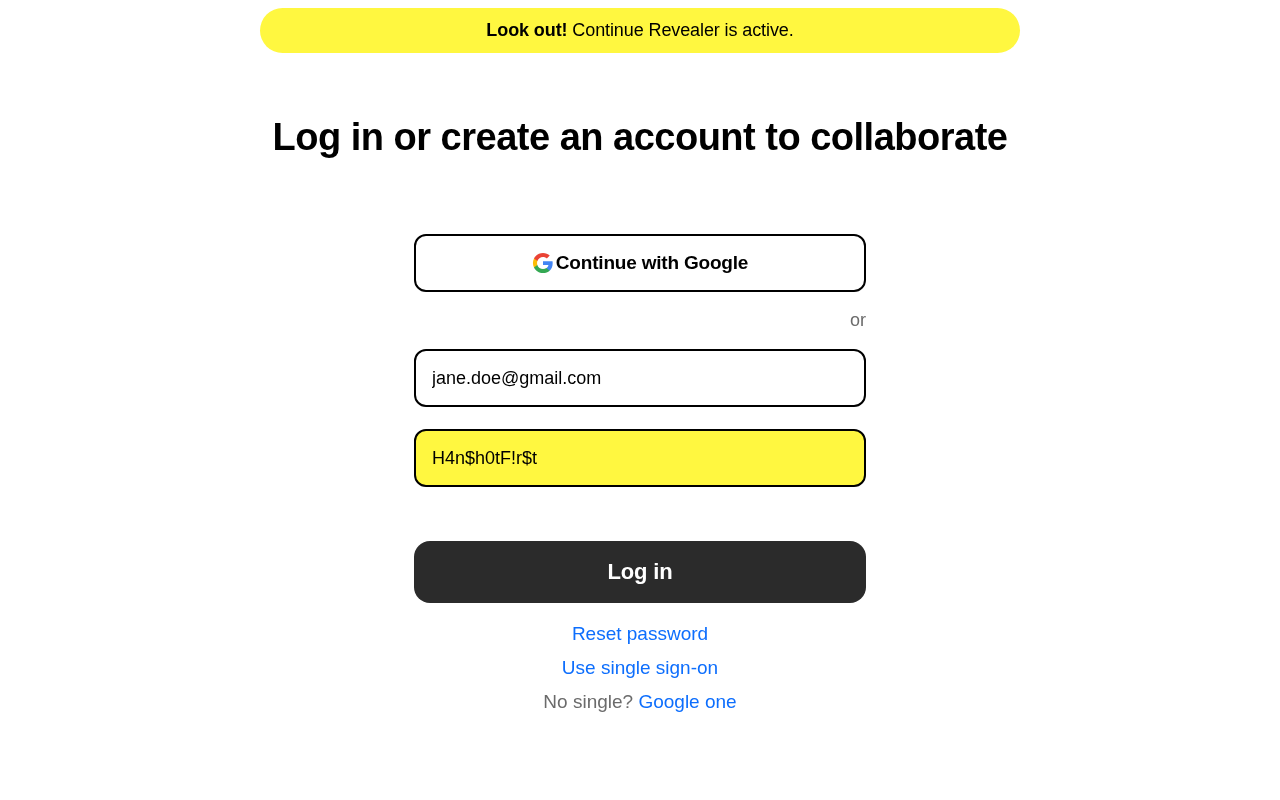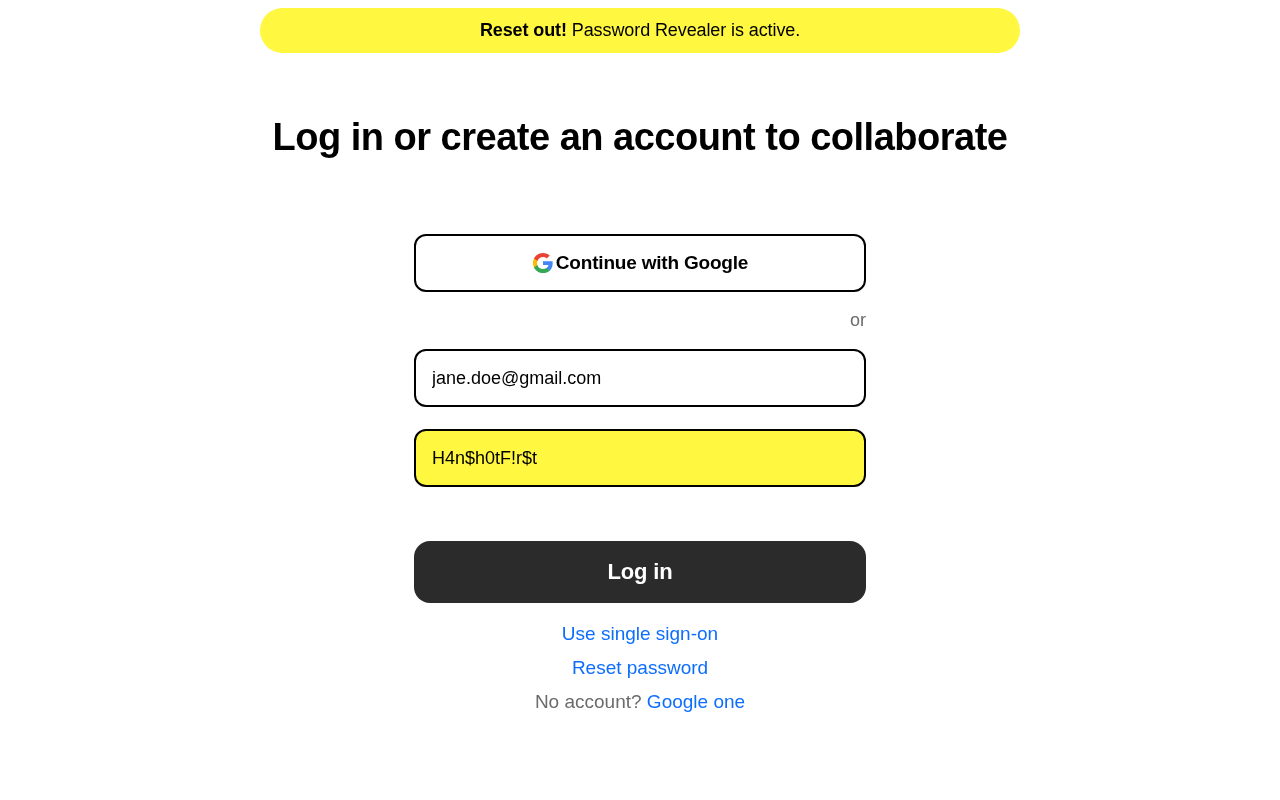--- a/index.html
+++ b/index.html
@@ -131,21 +131,21 @@
     .muted {
       color: #6b6b6b;
     }
   </style>
 </head>
 <body>
 
 <div class="container">
 
   <div class="alert-banner">
-    <strong>Reset out!</strong><span> Password Revealer is active.</span>
+    <strong>Look out!</strong><span> Continue Revealer is active.</span>
   </div>
 
   <h1 class="heading">Log in or create an account to collaborate</h1>
 
   <div class="form-wrap">
 
     <button class="google-btn">
       <span class="google-logo">
         <svg viewBox="0 0 48 48" width="22" height="22">
           <path fill="#4285F4" d="M45.12 24.5c0-1.56-.14-3.06-.4-4.5H24v8.51h11.84c-.51 2.75-2.06 5.08-4.39 6.64v5.52h7.11c4.16-3.83 6.56-9.47 6.56-16.17z"></path>
@@ -159,26 +159,26 @@
 
     <div class="divider">or</div>
 
     <input type="text" class="text-input" value="jane.doe@gmail.com" style="">
 
     <input type="text" class="text-input password" value="H4n$h0tF!r$t" style="">
 
     <button class="login-btn">Log in</button>
 
     <div class="link-row">
+      <a class="link">Reset password</a>
+    </div>
+
+    <div class="link-row">
       <a class="link">Use single sign-on</a>
     </div>
 
     <div class="link-row">
-      <a class="link">Reset password</a>
-    </div>
-
-    <div class="link-row">
-      <span class="muted">No account? </span><a class="link">Google one</a>
+      <span class="muted">No single? </span><a class="link">Google one</a>
     </div>
 
   </div>
 
 </div>
 
 </body></html>

